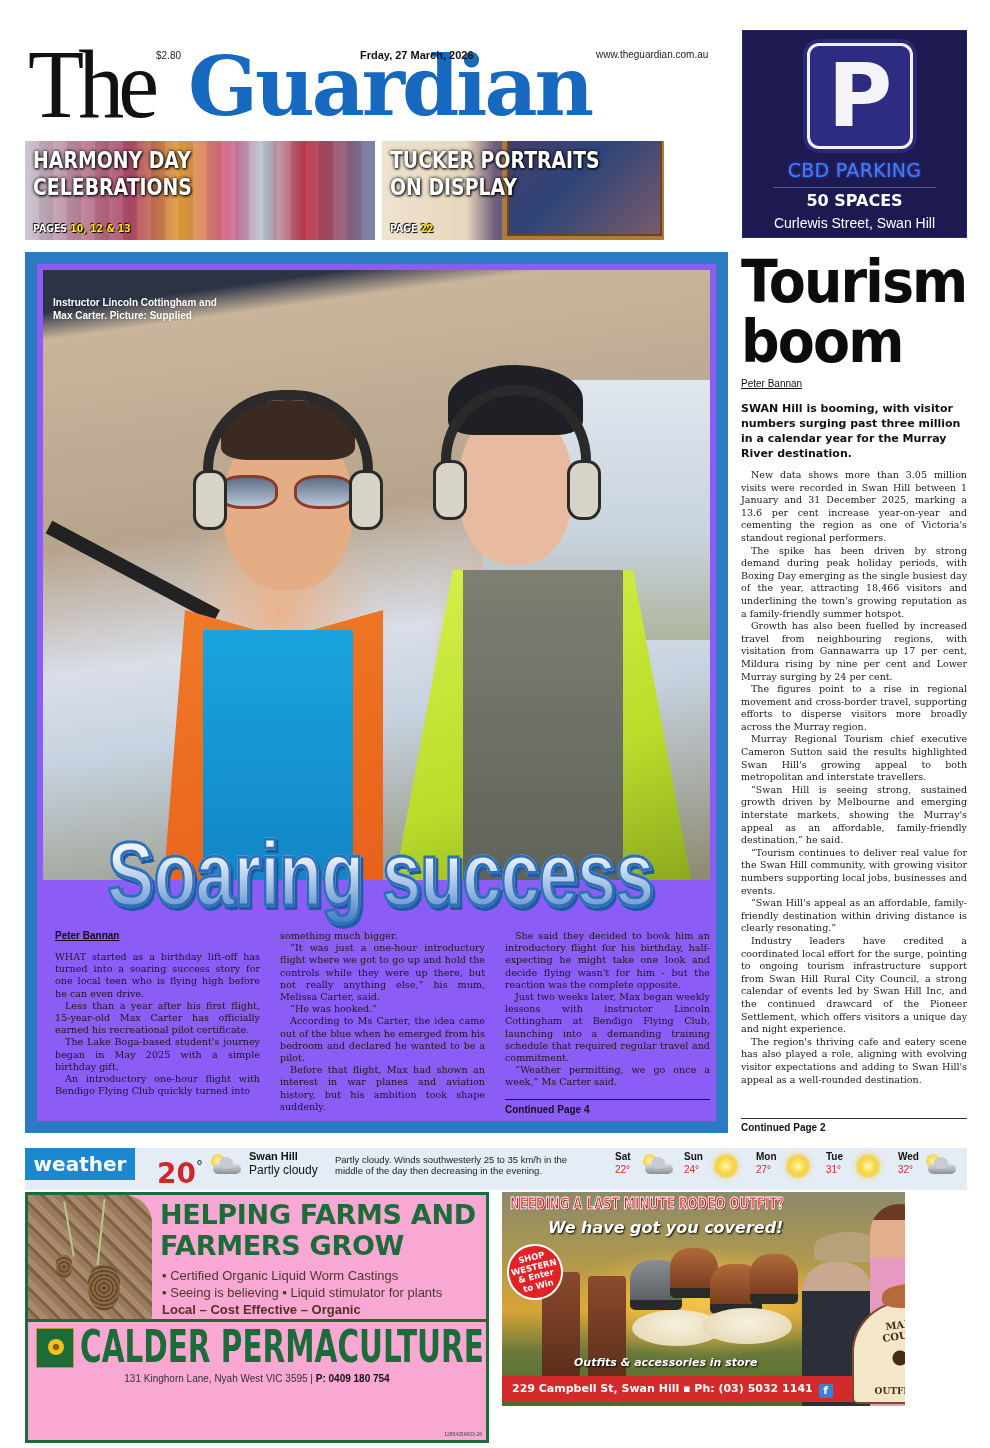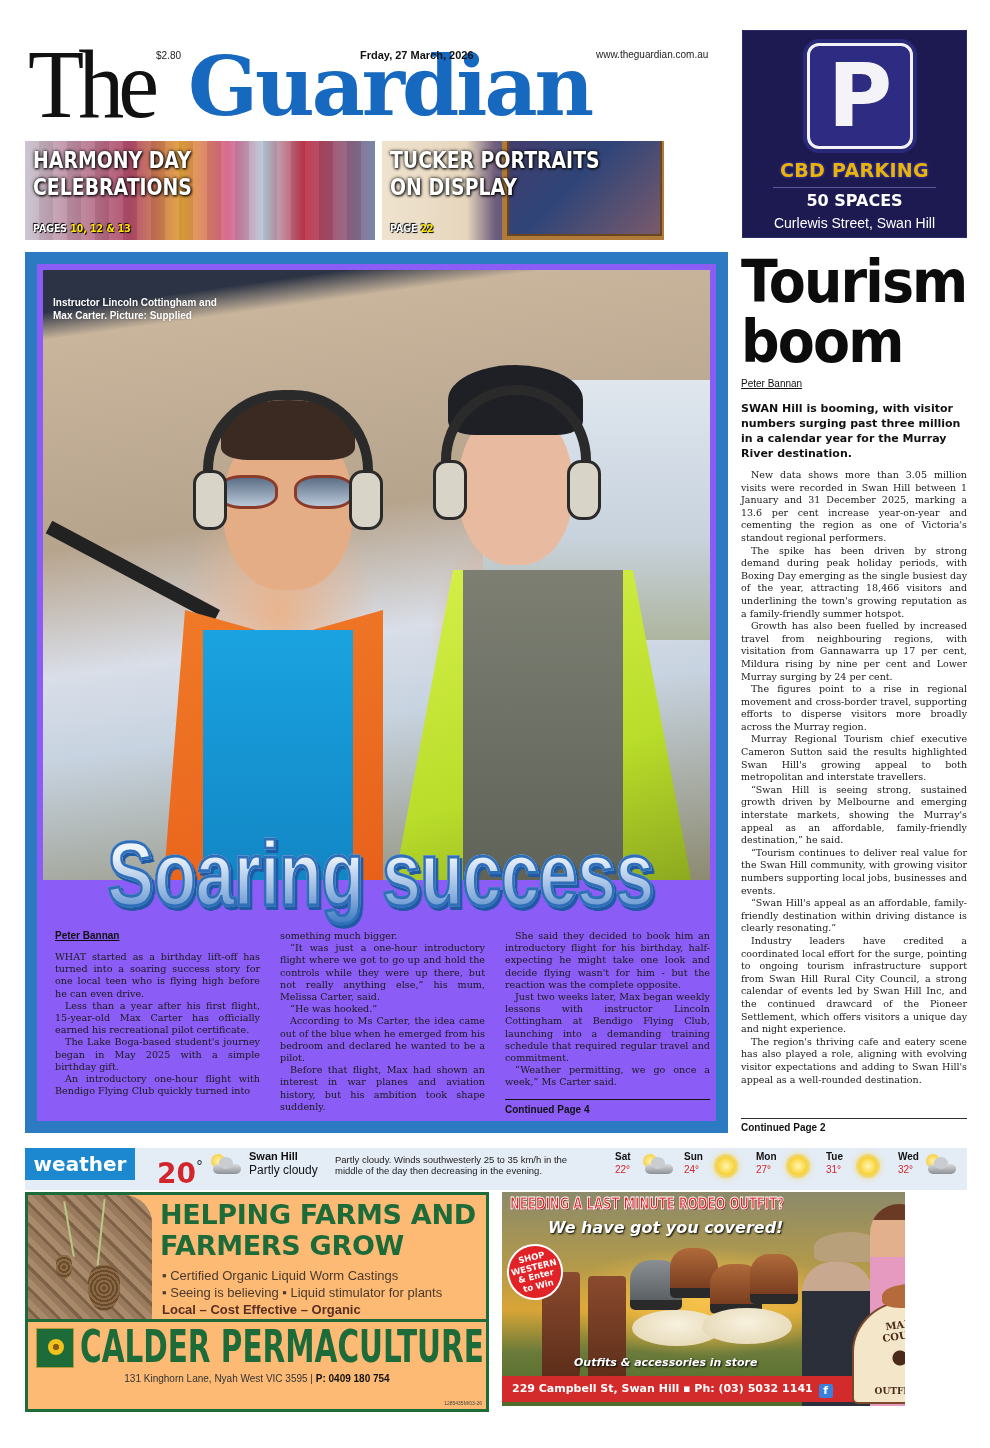--- a/index.html
+++ b/index.html
@@ -11,21 +11,21 @@
   .mast-the { position: absolute; left: 0; top: 0; font-family: "Liberation Serif", serif; font-size: 92px; line-height: 92px; letter-spacing: -6px; color: #111; transform: scaleY(1.05); transform-origin: top left; }
   .mast-guardian { position: absolute; left: 160px; top: 6px; font-family: "DejaVu Serif", serif; font-weight: bold; font-size: 82px; line-height: 88px; letter-spacing: -3px; color: #1769bf; transform: scaleX(1.0); }
   .mast-price { position: absolute; left: 128px; top: 14px; font-family: "Liberation Sans", sans-serif; font-size: 10px; color: #222; }
   .mast-date { position: absolute; left: 332px; top: 13px; font-family: "Liberation Sans", sans-serif; font-size: 11px; font-weight: bold; color: #111; }
   .mast-url { position: absolute; left: 568px; top: 13px; font-family: "Liberation Sans", sans-serif; font-size: 10px; color: #222; }
 
   
   .parking { position: absolute; left: 742px; top: 30px; width: 225px; height: 208px; background: #1d1a52; border: 1px solid #2a2a6a; }
   .p-sign { position: absolute; left: 64px; top: 12px; width: 106px; height: 106px; background: #2e2c82; border: 3px solid #f2f2f7; border-radius: 12px; box-shadow: 0 0 0 4px #2a2878; display: flex; align-items: center; justify-content: center; }
   .p-letter { font-family: "DejaVu Sans", sans-serif; font-weight: bold; font-size: 88px; line-height: 1; color: #f4f4f8; }
-  .p-title { position: absolute; left: 0; width: 100%; top: 128px; text-align: center; font-family: "DejaVu Sans", sans-serif; font-weight: bold; font-size: 19px; color: #eab308; text-shadow: 0 0 3px #3a37a0, 0 0 3px #3a37a0; letter-spacing: 0.3px; }
+  .p-title { position: absolute; left: 0; width: 100%; top: 128px; text-align: center; font-family: "DejaVu Sans", sans-serif; font-weight: normal; font-size: 19px; color: #3b82f6; text-shadow: 0 0 3px #3a37a0, 0 0 3px #3a37a0; letter-spacing: 0.3px; }
   .p-rule { position: absolute; left: 30px; right: 30px; top: 156px; height: 1px; background: #5b5aa0; }
   .p-spaces { position: absolute; left: 0; width: 100%; top: 160px; text-align: center; font-family: "DejaVu Sans", sans-serif; font-weight: bold; font-size: 16px; color: #fff; }
   .p-street { position: absolute; left: 0; width: 100%; top: 184px; text-align: center; font-family: "Liberation Sans", sans-serif; font-size: 14px; color: #fff; }
 
   
   .teaser { position: absolute; top: 141px; height: 99px; overflow: hidden; }
   .teaser.harmony { left: 25px; width: 350px; background: linear-gradient(90deg, #c9c3cf 0%, #b04a6a 30%, #e3a23a 45%, #d5628c 58%, #b9c9d8 68%, #c0344a 80%, #6f7fa3 100%); }
   .teaser.tucker { left: 382px; width: 282px; background: linear-gradient(90deg, #efe3cf 0%, #e6d6bd 30%, #6f5d7c 40%, #3c4f7e 55%, #8c7a9a 65%, #b69b7e 80%, #2d2a33 100%); }
   .teaser .photo-overlay { position: absolute; inset: 0; background: repeating-linear-gradient(90deg, rgba(255,255,255,0.06) 0 14px, rgba(0,0,0,0.06) 14px 28px); }
   .teaser .t-head { position: absolute; left: 8px; top: 6px; font-family: "DejaVu Sans", sans-serif; font-weight: bold; font-size: 23px; line-height: 27px; color: #fff; transform: scaleX(0.82); transform-origin: left top; text-shadow: 1px 1px 3px #000, 0 0 4px #000; white-space: nowrap; }
@@ -92,21 +92,21 @@
   .w-place { position: absolute; left: 224px; top: 2px; font-family: "Liberation Sans", sans-serif; font-size: 11px; line-height: 13px; color: #111; }
   .w-place b { font-weight: bold; }
   .w-place .cond { font-size: 12px; line-height: 15px; }
   .w-desc { position: absolute; left: 310px; top: 6px; width: 260px; font-family: "Liberation Sans", sans-serif; font-size: 9.5px; line-height: 11px; color: #222; }
   .w-day { position: absolute; top: 2px; font-family: "Liberation Sans", sans-serif; }
   .w-day .dn { font-size: 10px; font-weight: bold; color: #111; line-height: 13px; }
   .w-day .dt { font-size: 10px; color: #d1262b; line-height: 13px; }
   .w-day .w-icon { left: 26px; top: 4px; }
 
   
-  .calder { position: absolute; left: 25px; top: 1192px; width: 464px; height: 220px; border: 3px solid #1e6b3a; background: #fdba74; }
+  .calder { position: absolute; left: 25px; top: 1192px; width: 464px; height: 251px; border: 3px solid #1e6b3a; background: #f9a8d4; }
   .calder-photo { position: absolute; left: 0; top: 0; width: 124px; height: 124px; background: repeating-linear-gradient(45deg, #9a7a5c 0 6px, #7e6248 6px 9px, #a8896a 9px 15px), #8e6f52; border-radius: 0 28px 0 0; }
   .root { position: absolute; left: 60px; top: 70px; width: 32px; height: 46px; border-radius: 40% 40% 50% 50%; background: repeating-radial-gradient(circle, #6a4a2c 0 2px, #8a6a44 2px 4px); }
   .root.s { left: 28px; top: 60px; width: 16px; height: 24px; }
   .stem { position: absolute; width: 2px; background: #b9c78a; }
   .calder-head { position: absolute; left: 132px; top: 4px; font-family: "DejaVu Sans", sans-serif; font-weight: bold; font-size: 27px; line-height: 31px; color: #1e6b3a; letter-spacing: -0.3px; }
   .calder-bullets { position: absolute; left: 134px; top: 72px; font-family: "Liberation Sans", sans-serif; font-size: 13px; line-height: 17px; color: #4a3a2e; }
   .calder-bullets .tag { font-weight: bold; color: #5a2f22; }
   .calder-rule { position: absolute; left: 0; right: 0; top: 124px; height: 3px; background: #1e6b3a; }
   .calder-logo { position: absolute; left: 8px; top: 133px; width: 38px; height: 40px; background: #1e6b3a; border: 1px solid #b99a3a; }
   .calder-logo .sunflower { position: absolute; left: 11px; top: 10px; width: 16px; height: 16px; border-radius: 50%; background: radial-gradient(circle, #8a5a1a 25%, #f2c21c 30%); }

